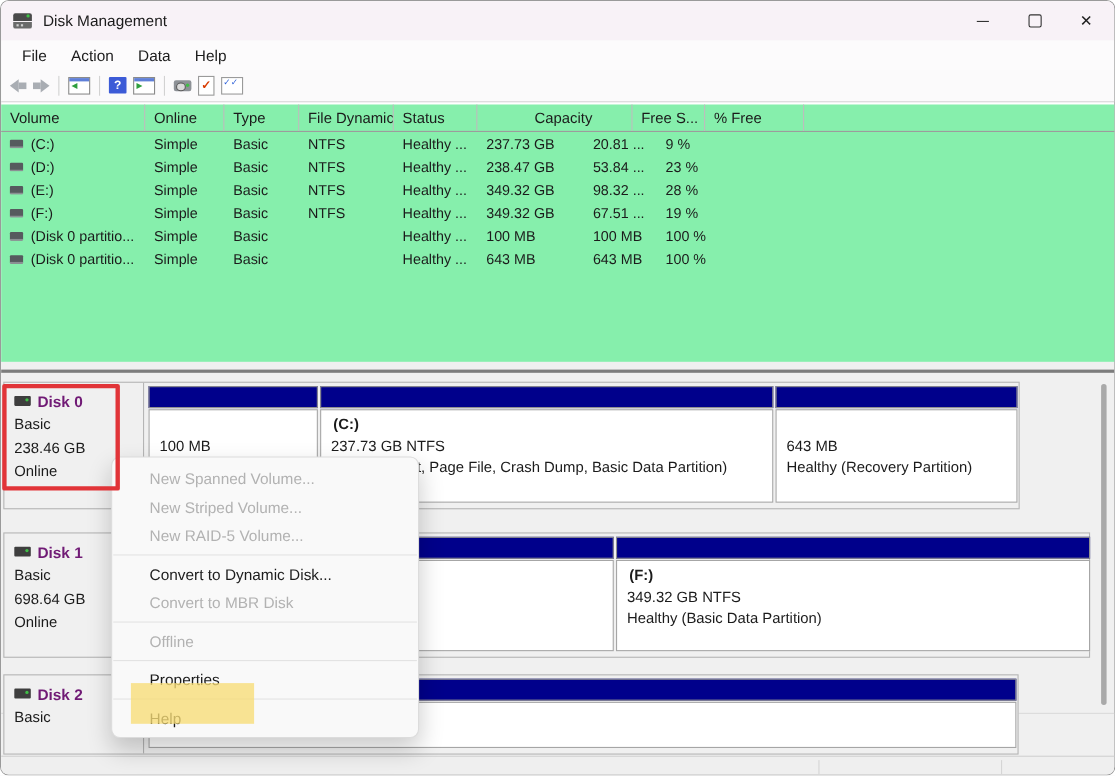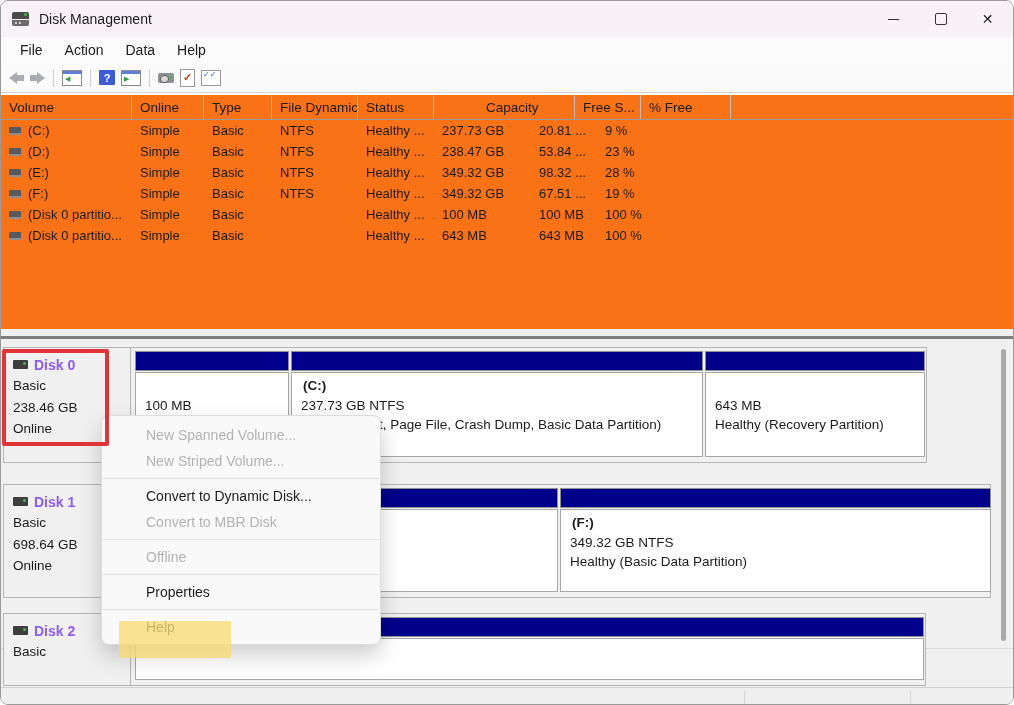--- a/index.html
+++ b/index.html
@@ -34,52 +34,52 @@
   .winicon{position:relative;width:18px;height:14px;background:#fff;border:1px solid #8a8a8a;}
   .winicon .bar{position:absolute;top:0;left:0;right:0;height:3px;background:#5f7fd8;}
   .winicon .tri{position:absolute;top:4px;left:2px;font-size:7px;line-height:8px;color:#2e9e3e;}
   .helpicon{width:16px;height:15px;background:#3c5bd7;color:#fff;font-weight:bold;font-size:11px;display:flex;align-items:center;justify-content:center;border-radius:1px;}
   .devicon{position:relative;width:16px;height:10px;background:#8d9196;border-radius:2px;}
   .devicon .lens{position:absolute;left:2px;top:2px;width:7px;height:6px;border:1px solid #5c5c5c;border-radius:50%;background:#d9d9d9;}
   .devicon .led{position:absolute;right:2px;top:3px;width:3px;height:3px;background:#3fbf46;border-radius:50%;}
   .docicon{width:13px;height:16px;background:#fff;border:1px solid #9a9a9a;color:#d83b01;font-size:11px;font-weight:bold;display:flex;align-items:center;justify-content:center;}
   .listicon{position:relative;width:17px;height:14px;background:#fff;border:1px solid #9a9a9a;color:#2b5fd9;font-size:8px;line-height:7px;padding-left:1px;}
   
-  .listview{position:absolute;top:94px;left:0;width:1014px;height:234px;background:#f97316;}
+  .listview{position:absolute;top:94px;left:0;width:1014px;height:234px;background:#86efac;}
   .lv-header{display:flex;height:24px;border-bottom:1px solid #9c9c9c;}
   .hcell{box-sizing:border-box;border-right:1px solid #bdbdbd;font-size:13.5px;color:#1b1b1b;padding-left:8px;display:flex;align-items:center;white-space:nowrap;overflow:hidden;}
   .lrow{display:flex;height:21px;}
   .lcell{box-sizing:border-box;font-size:13px;color:#1b1b1b;padding-left:8px;display:flex;align-items:center;white-space:nowrap;overflow:hidden;}
   .volicon{flex:0 0 12px;width:12px;height:6px;background:#565a5e;border-radius:1px;margin-right:7px;border-bottom:2px solid #8b8f93;}
   
   .splitter{position:absolute;top:328px;left:0;right:0;height:7px;background:#f0f0f0;border-bottom:3px solid #7d7d7d;}
   
   .graphical{position:absolute;top:338px;left:0;right:0;bottom:0;background:#f0f0f0;}
   .drow{position:absolute;left:2px;box-sizing:border-box;border:1px solid #b5b5b5;background:#f0f0f0;}
   .dlabel{position:absolute;left:0;top:0;bottom:0;width:127px;border-right:1px solid #b5b5b5;box-sizing:border-box;padding:6px 0 0 9px;overflow:hidden;}
-  .dname{display:flex;align-items:center;font-size:14px;font-weight:bold;color:#8b5cf6;height:21px;}
+  .dname{display:flex;align-items:center;font-size:14px;font-weight:bold;color:#701a75;height:21px;}
   .dicon{width:15px;height:9px;background:#3e3e3e;border-radius:1px;margin-right:6px;position:relative;flex:0 0 15px;}
   .dicon::after{content:"";position:absolute;right:2px;top:2px;width:3px;height:3px;background:#3fbf46;border-radius:50%;}
   .dline{font-size:13.5px;color:#1b1b1b;height:21.5px;line-height:21.5px;white-space:nowrap;}
   .pcell{position:absolute;top:3px;box-sizing:border-box;}
   .pstripe{height:20px;background:#00008b;border:1px solid #909090;box-sizing:border-box;}
   .pbody{position:absolute;top:21px;left:0;right:0;bottom:2px;background:#fff;border:1px solid #a6a6a6;box-sizing:border-box;padding-top:3px;overflow:hidden;}
   .pline{height:19.5px;line-height:19.5px;font-size:13.5px;color:#1b1b1b;padding-left:9px;white-space:nowrap;overflow:hidden;}
   .pname{font-weight:bold;padding-left:11px;}
   
   .legendbar{position:absolute;top:309px;left:0;right:0;height:39px;background:#f0f0f0;border-top:1px solid #dadada;}
   .legend-swatch{position:absolute;left:5px;top:7px;width:12px;height:12px;background:#000;border:1px solid #fff;box-shadow:0 0 0 1px #8a8a8a;}
   .legend-label{position:absolute;left:25px;top:6px;font-size:14px;color:#1b1b1b;}
   .statusbar{position:absolute;top:348px;left:0;right:0;bottom:0;background:#efefef;border-top:1px solid #d2d2d2;}
   .ssep{position:absolute;top:3px;width:1px;height:14px;background:#d5d5d5;}
   .vscroll{position:absolute;left:1000px;top:348px;width:5px;height:292px;background:#a9a9a9;border-radius:3px;}
   
   .ctxmenu{position:absolute;left:100px;top:414px;width:280px;box-sizing:border-box;background:#f9f9f9;
     border:1px solid #dcdcdc;border-radius:8px;box-shadow:0 10px 22px rgba(0,0,0,.20);padding:6px 0 4px 0;z-index:30;}
-  .citem{height:26px;line-height:26px;padding-left:44px;font-size:14px;white-space:nowrap;}
+  .citem{height:26px;line-height:26px;padding-left:34px;font-size:14px;white-space:nowrap;}
   .citem.enabled{color:#1c1c1c;}
   .citem.disabled{color:#b2b2b2;}
   .csep{border-top:1px solid #e3e3e3;margin:4px 1px;}
   
   .yellow-hl{position:absolute;left:118px;top:620px;width:112px;height:37px;background:rgba(247,221,118,0.78);z-index:40;}
   .red-box{position:absolute;left:1px;top:348px;width:99px;height:89px;border:4px solid #e13438;border-radius:2px;z-index:45;background:transparent;}
 </style>
 </head>
 <body>
 
@@ -341,20 +341,21 @@
           </div>
         </div>
       </div>
     </div>
 
   <div class="vscroll"></div>
 
   <div class="ctxmenu" id="ctxmenu">
       <div class="citem disabled">New Spanned Volume...</div>
       <div class="citem disabled">New Striped Volume...</div>
+      <div class="citem disabled">New RAID-5 Volume...</div>
       <div class="csep"></div>
       <div class="citem enabled">Convert to Dynamic Disk...</div>
       <div class="citem disabled">Convert to MBR Disk</div>
       <div class="csep"></div>
       <div class="citem disabled">Offline</div>
       <div class="csep"></div>
       <div class="citem enabled">Properties</div>
       <div class="csep"></div>
       <div class="citem enabled">Help</div>
     </div>

